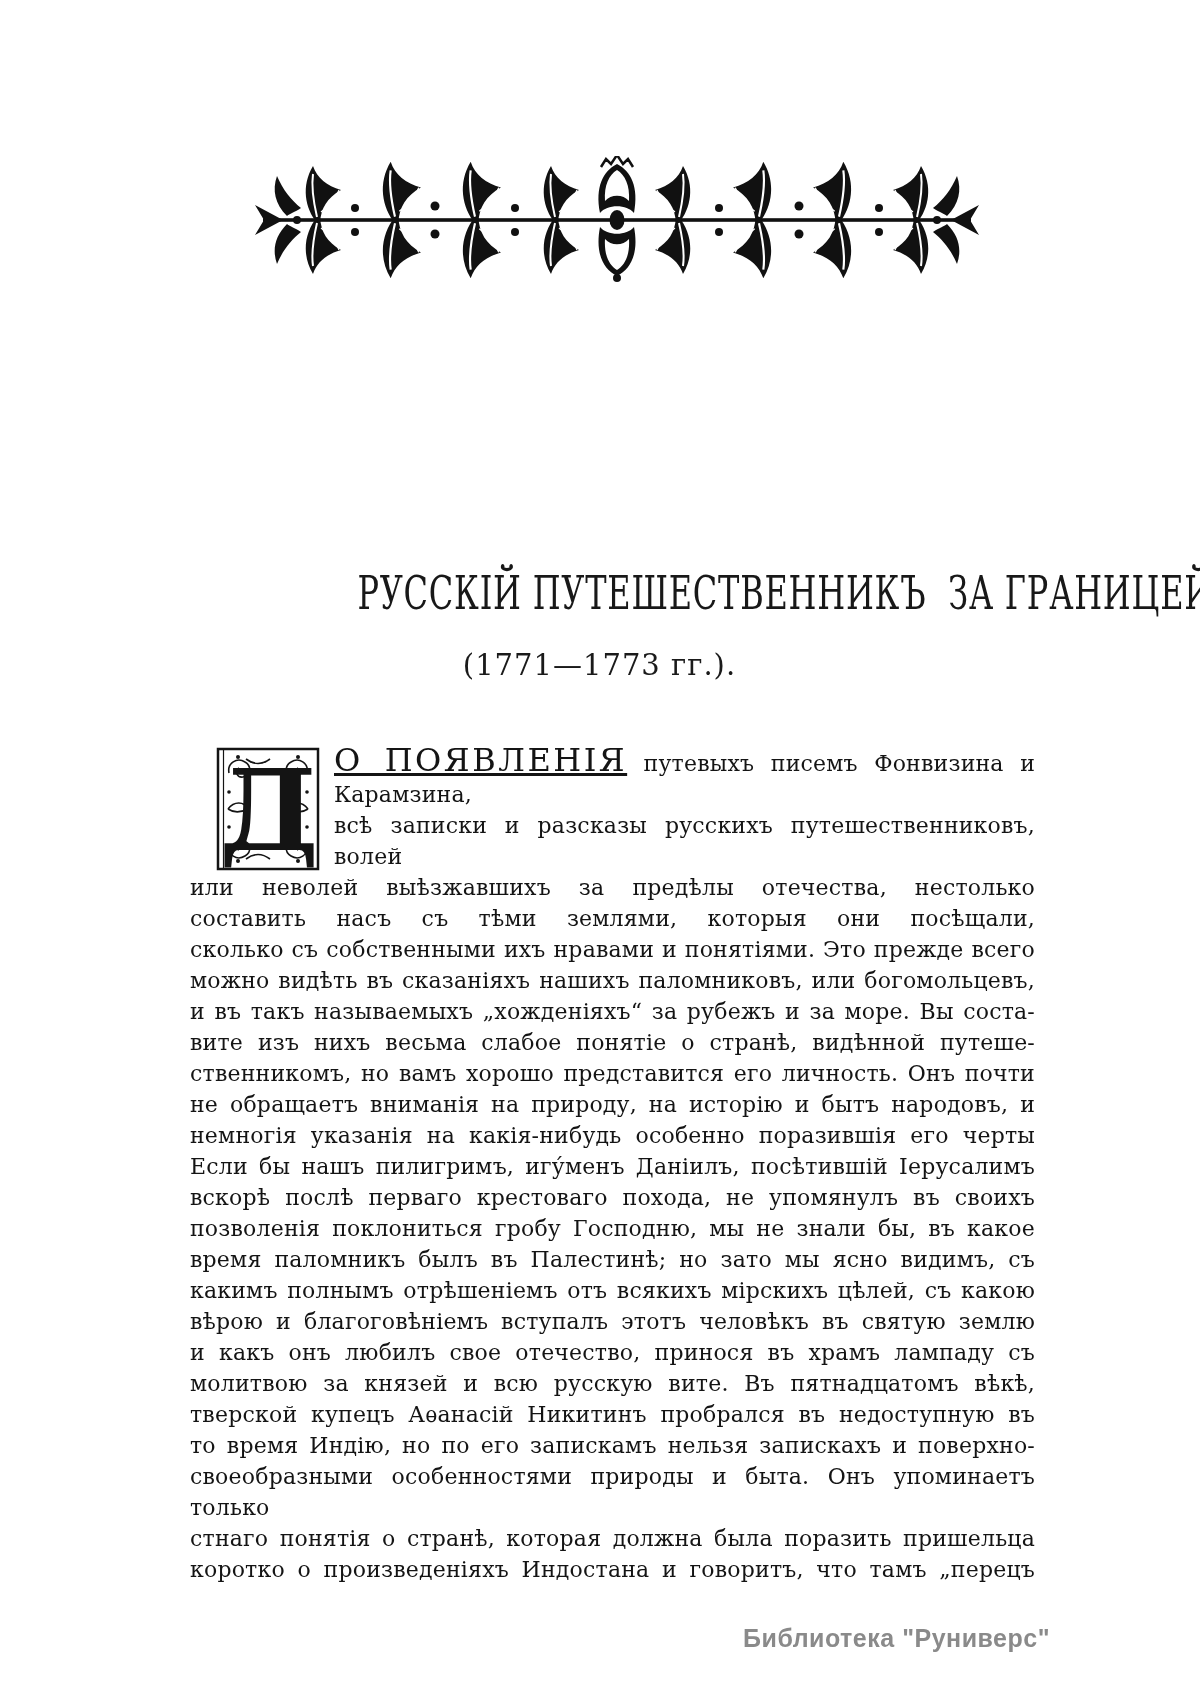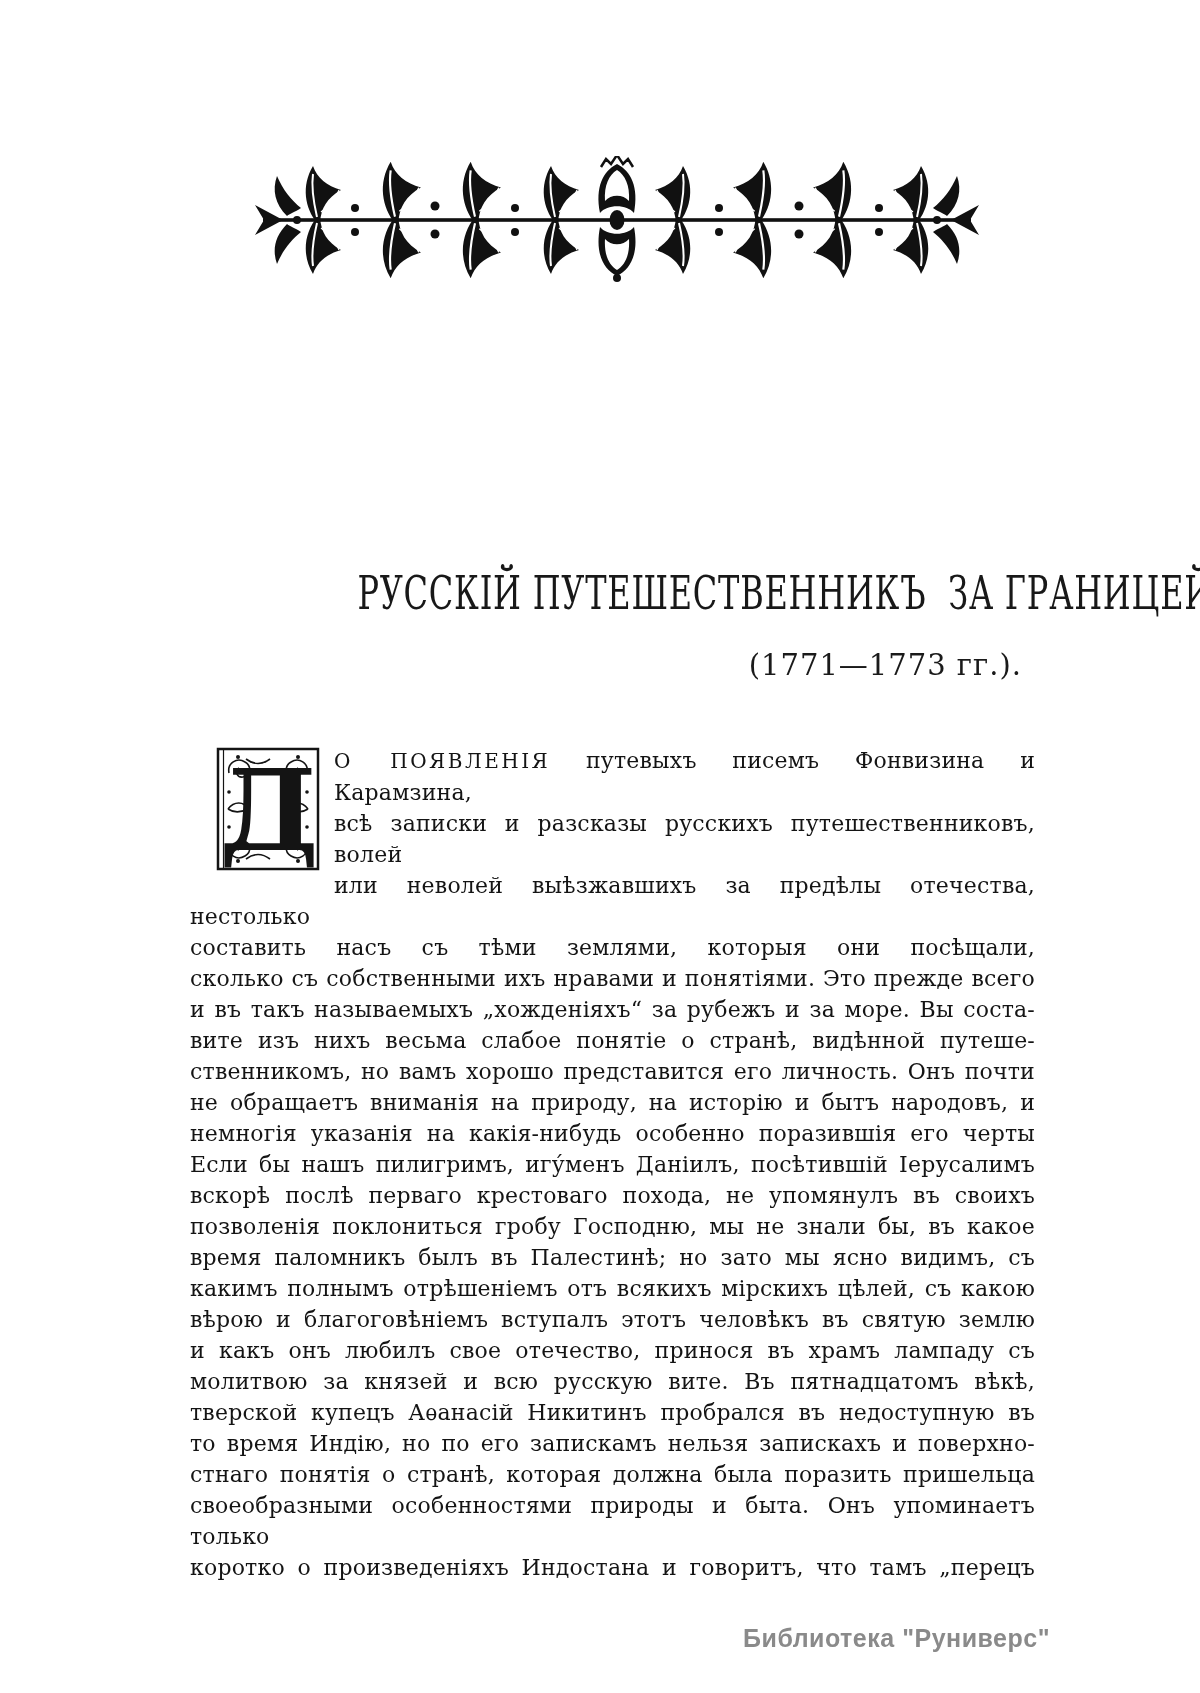--- a/index.html
+++ b/index.html
@@ -29,40 +29,41 @@
     font-weight:normal;
     letter-spacing:1px;
     white-space:pre;
     color:#181818;
     transform:scale(0.78,1.14);
     transform-origin:center top;
   }
   .subtitle{
     position:absolute;
     left:177px;top:648px;width:845px;
-    text-align:right;
+    text-align:center;
     font-size:29px;
     letter-spacing:1px;
     color:#1a1a1a;
   }
   .body-text{
     position:absolute;
     left:190px;top:745px;width:845px;
   }
   .line{
     font-size:22px;
     line-height:31px;
     text-align:justify;
     text-align-last:justify;
     color:#141414;
     letter-spacing:0.2px;
   }
   .lead-caps{
-    font-size:20px;
+    font-size:32px;
     letter-spacing:2.5px;
+    text-decoration:underline;
   }
   .dropcap-box{
     float:left;
     width:104px;height:124px;
     margin:2px 14px 0 26px;
   }
   .watermark{
     position:absolute;
     top:1624px;right:150px;
     font-family:"Liberation Sans", sans-serif;
@@ -163,36 +164,37 @@
         </g>
         <text x="53" y="103" text-anchor="middle" font-family="DejaVu Serif, serif" font-weight="bold" font-size="112" fill="#141414">Д</text>
       </svg>
     </div>
     <div>
         <div class="line"><span class="lead-caps">О ПОЯВЛЕНІЯ</span> путевыхъ писемъ Фонвизина и Карамзина,</div>
         <div class="line">всѣ записки и разсказы русскихъ путешественниковъ, волей</div>
         <div class="line">или неволей выѣзжавшихъ за предѣлы отечества, нестолько</div>
         <div class="line">составить насъ съ тѣми землями, которыя они посѣщали,</div>
         <div class="line">сколько съ собственными ихъ нравами и понятіями. Это прежде всего</div>
+        <div class="line">можно видѣть въ сказаніяхъ нашихъ паломниковъ, или богомольцевъ,</div>
         <div class="line">и въ такъ называемыхъ „хожденіяхъ“ за рубежъ и за море. Вы соста-</div>
         <div class="line">вите изъ нихъ весьма слабое понятіе о странѣ, видѣнной путеше-</div>
         <div class="line">ственникомъ, но вамъ хорошо представится его личность. Онъ почти</div>
         <div class="line">не обращаетъ вниманія на природу, на исторію и бытъ народовъ, и</div>
         <div class="line">немногія указанія на какія-нибудь особенно поразившія его черты</div>
         <div class="line">Если бы нашъ пилигримъ, игу́менъ Даніилъ, посѣтившій Іерусалимъ</div>
         <div class="line">вскорѣ послѣ перваго крестоваго похода, не упомянулъ въ своихъ</div>
         <div class="line">позволенія поклониться гробу Господню, мы не знали бы, въ какое</div>
         <div class="line">время паломникъ былъ въ Палестинѣ; но зато мы ясно видимъ, съ</div>
         <div class="line">какимъ полнымъ отрѣшеніемъ отъ всякихъ мірскихъ цѣлей, съ какою</div>
         <div class="line">вѣрою и благоговѣніемъ вступалъ этотъ человѣкъ въ святую землю</div>
         <div class="line">и какъ онъ любилъ свое отечество, принося въ храмъ лампаду съ</div>
         <div class="line">молитвою за князей и всю русскую вите. Въ пятнадцатомъ вѣкѣ,</div>
         <div class="line">тверской купецъ Аѳанасій Никитинъ пробрался въ недоступную въ</div>
         <div class="line">то время Индію, но по его запискамъ нельзя запискахъ и поверхно-</div>
+        <div class="line">своеобразными особенностями природы и быта. Онъ упоминаетъ только</div>
         <div class="line">стнаго понятія о странѣ, которая должна была поразить пришельца</div>
-        <div class="line">своеобразными особенностями природы и быта. Онъ упоминаетъ только</div>
         <div class="line">коротко о произведеніяхъ Индостана и говоритъ, что тамъ „перецъ</div>
       </div>
   </div>
 
   <div class="watermark">Библиотека "Руниверс"</div>
 
 </div>
 
 </body></html>

